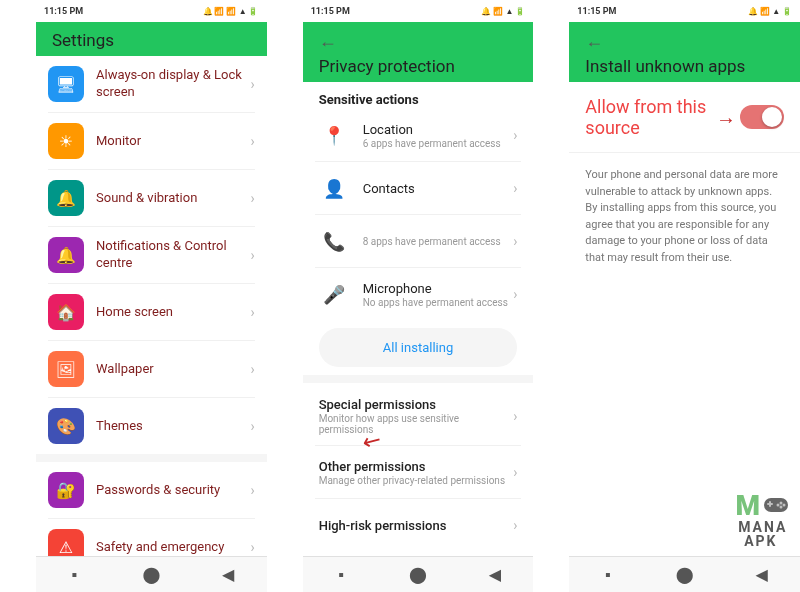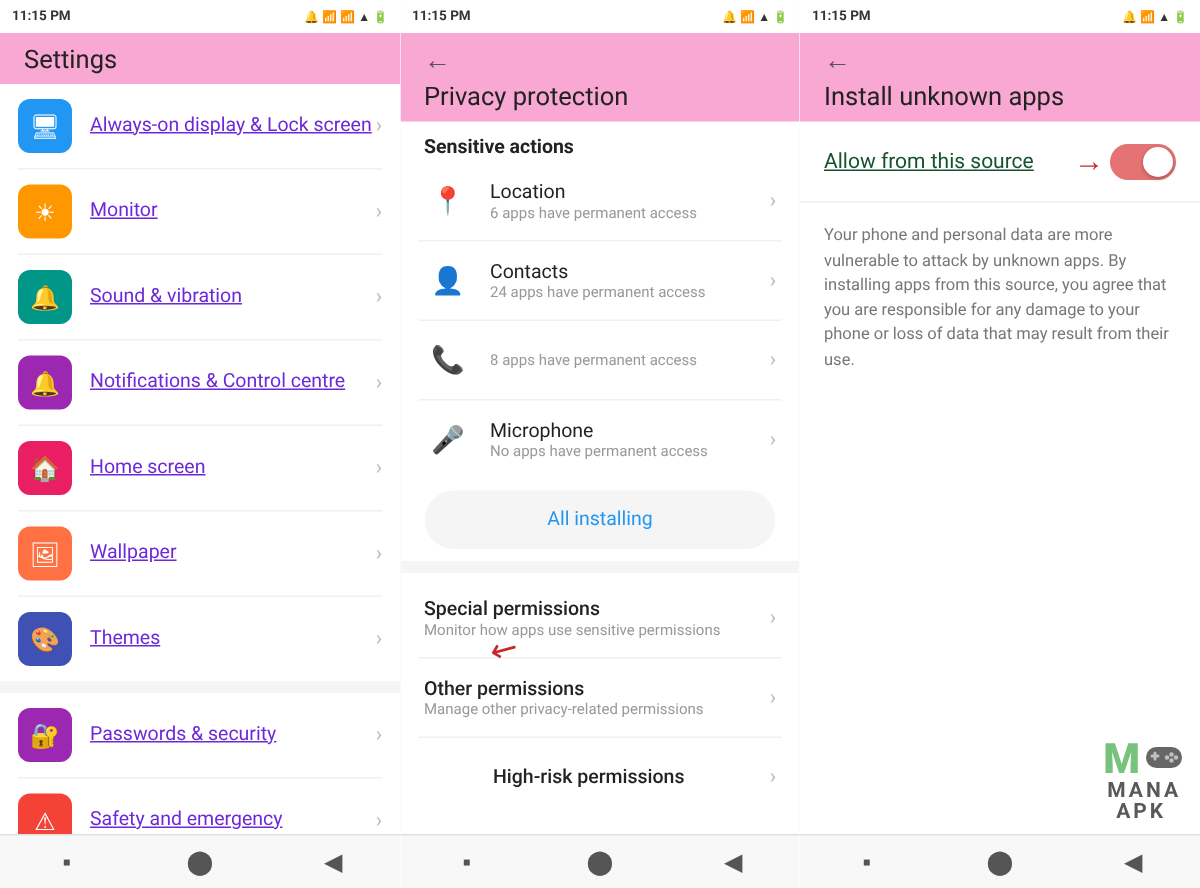--- a/index.html
+++ b/index.html
@@ -14,41 +14,41 @@
 
     
     .panel {
       flex: 1;
       background: #fff;
       display: flex;
       flex-direction: column;
       overflow: hidden;
       border-right: 1px solid #e0e0e0;
     }
-    .panel:last-child { border-right: none; }
+    .panel:last-child { border-right: none; padding-left: 36px; }
 
     
     .status-bar {
       height: 22px;
       background: #fff;
       display: flex;
       align-items: center;
       justify-content: space-between;
       padding: 0 8px;
       font-size: 9px;
       color: #333;
       flex-shrink: 0;
     }
     .status-bar .time { font-weight: bold; font-size: 9px; }
     .status-icons { display: flex; gap: 2px; align-items: center; font-size: 8px; }
 
     
     .panel-header {
       padding: 8px 16px 6px;
-      background: #f9a8d4;
+      background: #22c55e;
       flex-shrink: 0;
     }
     .panel-header .title {
       font-size: 17px;
       font-weight: 400;
       color: #222;
     }
     .panel-header .back-arrow {
       font-size: 18px;
       color: #555;
@@ -84,23 +84,22 @@
       margin-right: 12px;
       flex-shrink: 0;
       font-size: 16px;
       color: #fff;
     }
     .settings-item .item-text {
       flex: 1;
     }
     .settings-item .item-label {
       font-size: 13px;
-      color: #6d28d9;
+      color: #7f1d1d;
       line-height: 1.3;
-      text-decoration: underline;
     }
     .settings-item .chevron {
       color: #bbb;
       font-size: 14px;
     }
 
     
     .icon-blue { background: #2196F3; }
     .icon-orange { background: #FF9800; }
     .icon-teal { background: #009688; }
@@ -174,23 +173,22 @@
       background: #fff;
     }
     .install-setting-row {
       display: flex;
       align-items: center;
       padding: 14px 16px;
       border-bottom: 1px solid #f0f0f0;
     }
     .install-setting-label {
       flex: 1;
-      font-size: 14px;
-      color: #14532d;
-      text-decoration: underline;
+      font-size: 18px;
+      color: #ef4444;
     }
     .toggle {
       width: 44px;
       height: 24px;
       border-radius: 12px;
       background: #9e9e9e;
       position: relative;
       cursor: pointer;
       flex-shrink: 0;
     }
@@ -379,21 +377,20 @@
           <div class="psublabel">6 apps have permanent access</div>
         </div>
         <span class="pchevron">›</span>
       </div>
       <div class="divider"></div>
 
       <div class="privacy-item">
         <div class="picon">👤</div>
         <div class="ptext">
           <div class="plabel">Contacts</div>
-          <div class="psublabel">24 apps have permanent access</div>
         </div>
         <span class="pchevron">›</span>
       </div>
       <div class="divider"></div>
 
       <div class="privacy-item">
         <div class="picon">📞</div>
         <div class="ptext">
           <div class="psublabel">8 apps have permanent access</div>
         </div>
@@ -429,21 +426,21 @@
         <div class="ptext">
           <div class="plabel" style="font-weight:500;">Other permissions</div>
           <div class="psublabel">Manage other privacy-related permissions</div>
         </div>
         <span class="pchevron">›</span>
       </div>
       <div class="divider"></div>
 
       <div class="privacy-item">
         <div class="ptext">
-          <div class="plabel" style="font-weight:500;margin-left:46px;">High-risk permissions</div>
+          <div class="plabel" style="font-weight:500;">High-risk permissions</div>
         </div>
         <span class="pchevron">›</span>
       </div>
 
     </div>
     <div class="bottom-nav">
       <div class="nav-btn">▪</div>
       <div class="nav-btn">⬤</div>
       <div class="nav-btn">◀</div>
     </div>

